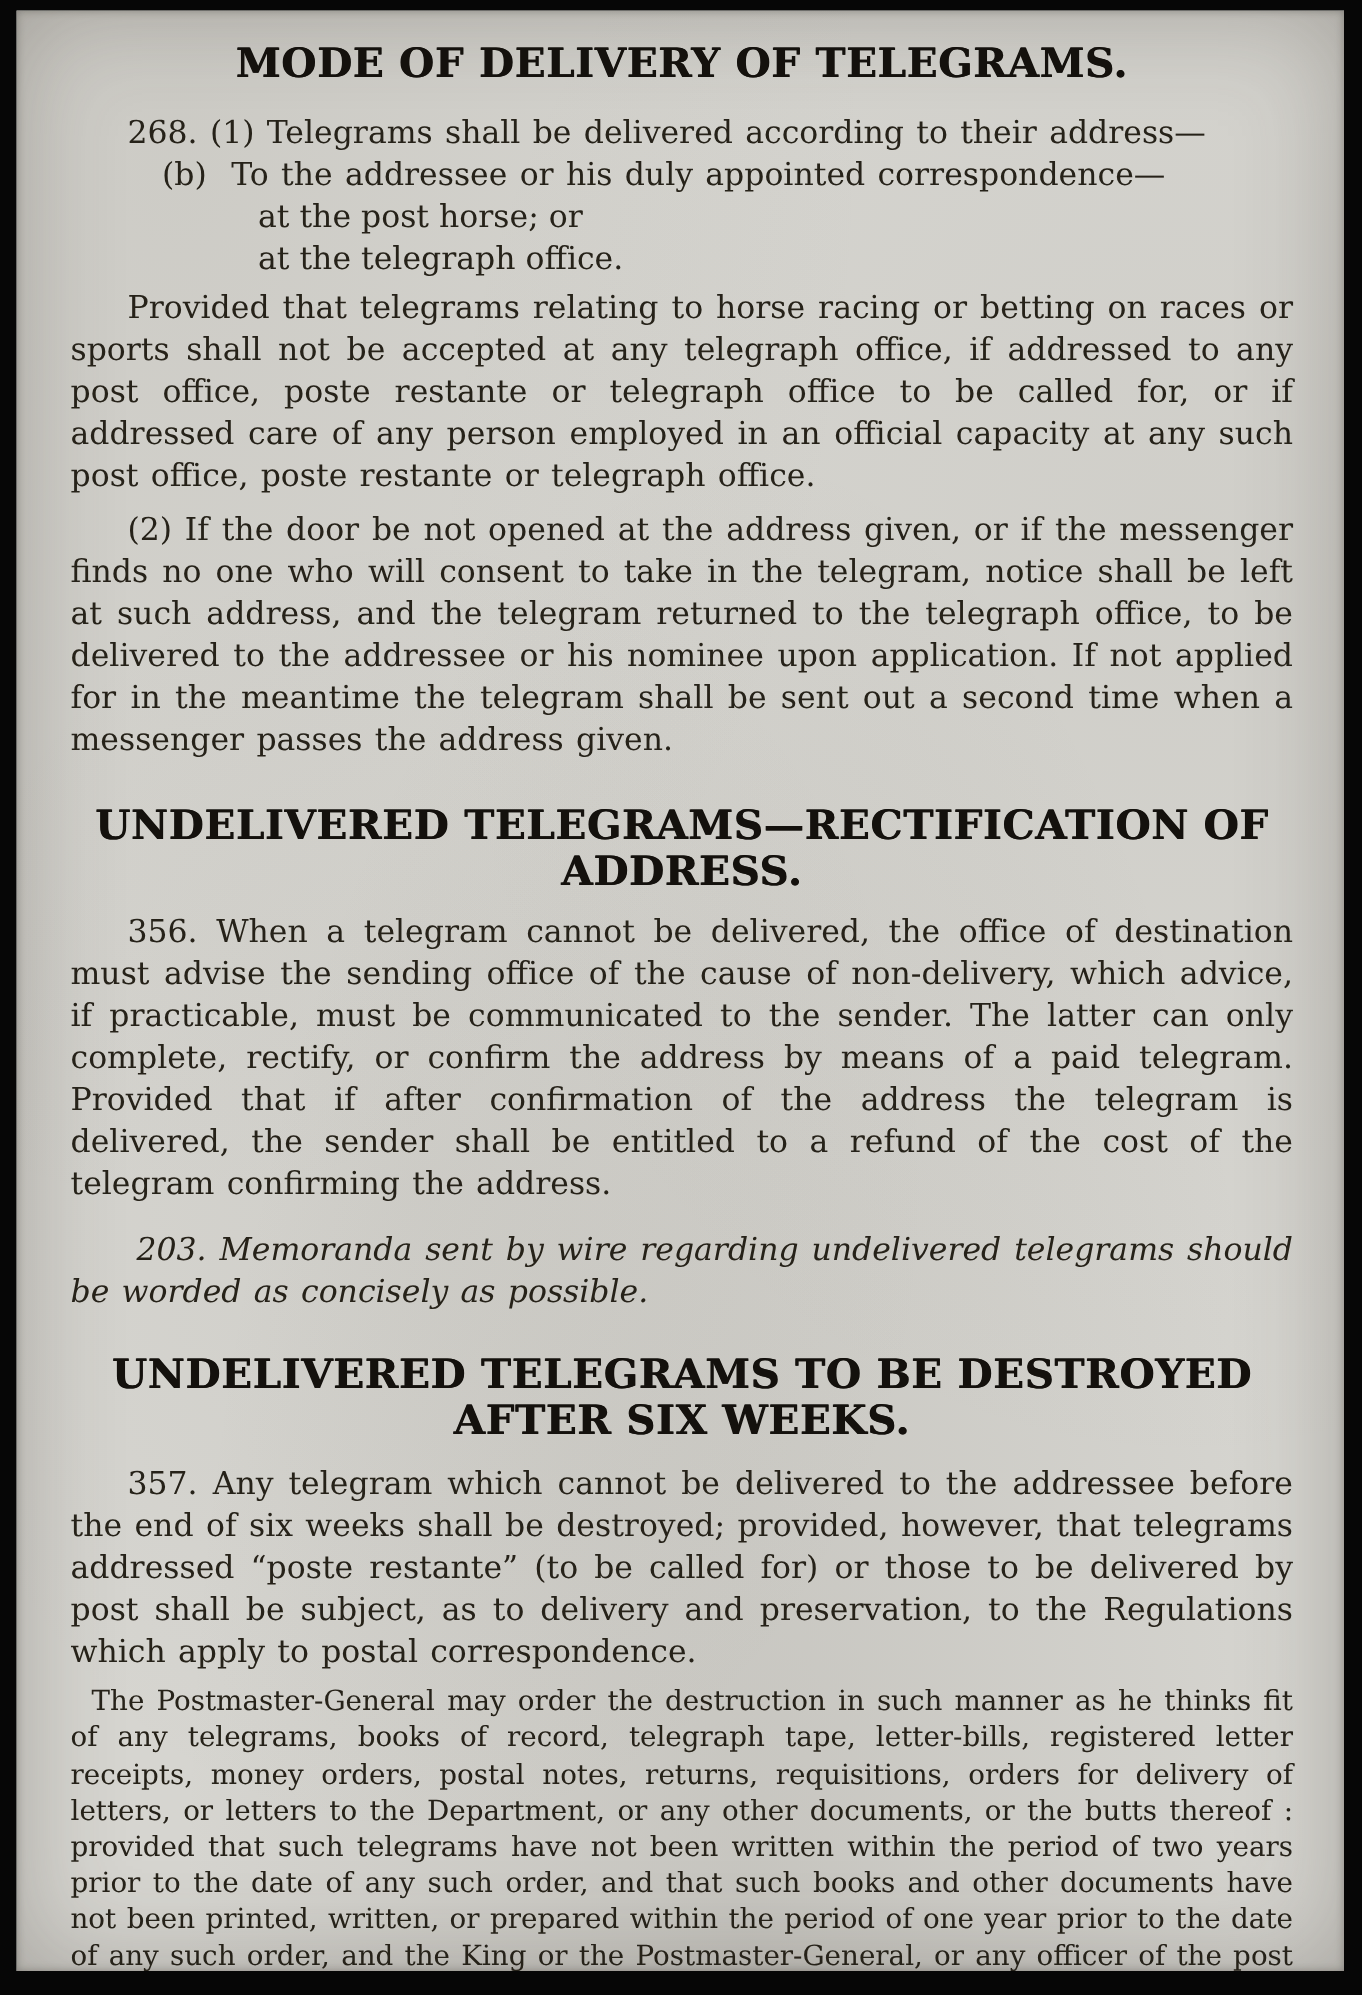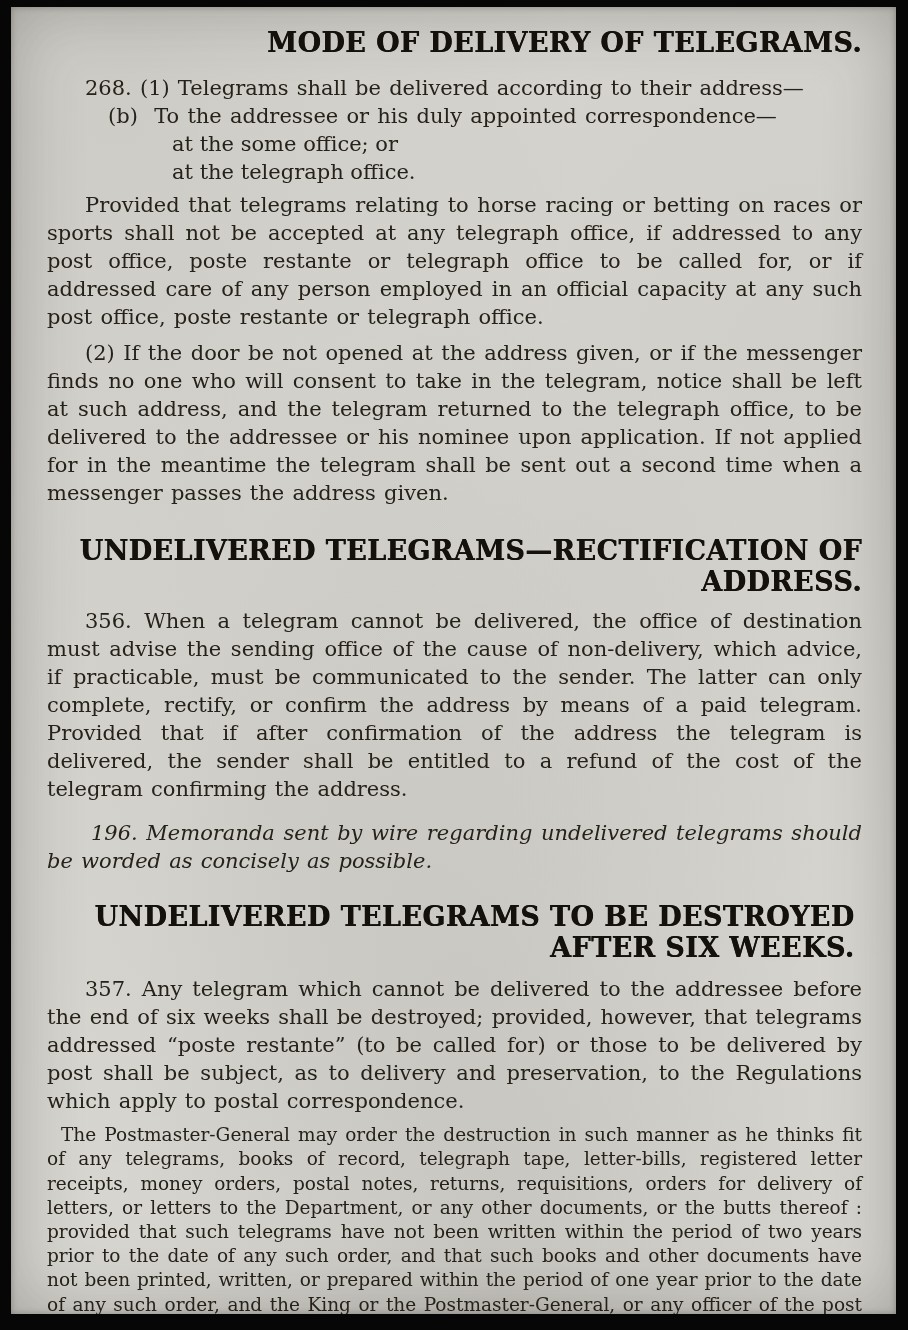--- a/index.html
+++ b/index.html
@@ -26,21 +26,21 @@
       radial-gradient(ellipse at 88% 28%, rgba(125,120,108,0.07), transparent 46%),
       radial-gradient(ellipse at 30% 60%, rgba(110,105,95,0.06), transparent 40%),
       radial-gradient(ellipse at 55% 98%, rgba(95,90,80,0.13), transparent 55%);
     box-shadow: inset 0 0 70px rgba(55,50,42,0.30), inset 0 0 6px rgba(40,36,30,0.35);
     padding: 10px 34px 0 36px;
     font-family: "DejaVu Serif", "Liberation Serif", serif;
     color: #262219;
     overflow: hidden;
   }
   .doc-heading {
-    text-align: right;
+    text-align: center;
     font-size: 27px;
     font-weight: bold;
     letter-spacing: 0.4px;
     color: #14110d;
     margin: 0;
     text-shadow: 0.4px 0 0 #14110d;
   }
   .h-top    { margin: 10px 0 16px 0; }
   .h-mid    { margin: 28px 0 10px 0; }
   .h-bottom { margin: 26px auto 12px auto; max-width: 800px; line-height: 1.15; }
@@ -93,33 +93,33 @@
 <div class="scan-frame">
   <div class="paper">
 
     <h1 class="doc-heading h-top">MODE OF DELIVERY OF TELEGRAMS.</h1>
 
     <p class="body-para">268. (1) Telegrams shall be delivered according to their address—</p>
 
 
     <p class="hang-item"><span>(b)</span>&nbsp;&nbsp;<span>To the addressee or his duly appointed correspondence—</span></p>
 
-    <p class="sub-line">at the some office; or</p>
+    <p class="sub-line">at the post horse; or</p>
 
     <p class="sub-line">at the telegraph office.</p>
 
     <p class="body-para mt-sm">Provided that telegrams relating to horse racing or betting on races or sports shall not be accepted at any telegraph office, if addressed to any post office, poste restante or telegraph office to be called for, or if addressed care of any person employed in an official capacity at any such post office, poste restante or telegraph office.</p>
 
     <p class="body-para mt-md">(2) If the door be not opened at the address given, or if the messenger finds no one who will consent to take in the telegram, notice shall be left at such address, and the telegram returned to the telegraph office, to be delivered to the addressee or his nominee upon application. If not applied for in the meantime the telegram shall be sent out a second time when a messenger passes the address given.</p>
 
     <h2 class="doc-heading h-mid">UNDELIVERED TELEGRAMS—RECTIFICATION OF ADDRESS.</h2>
 
     <p class="body-para">356. When a telegram cannot be delivered, the office of destination must advise the sending office of the cause of non-delivery, which advice, if practicable, must be communicated to the sender.  The latter can only complete, rectify, or confirm the address by means of a paid telegram.  Provided that if after confirmation of the address the telegram is delivered, the sender shall be entitled to a refund of the cost of the telegram confirming the address.</p>
 
-    <p class="italic-para">196. Memoranda sent by wire regarding undelivered telegrams should be worded as concisely as possible.</p>
+    <p class="italic-para">203. Memoranda sent by wire regarding undelivered telegrams should be worded as concisely as possible.</p>
 
     <h2 class="doc-heading h-bottom">UNDELIVERED TELEGRAMS TO BE DESTROYED AFTER SIX WEEKS.</h2>
 
     <p class="body-para">357. Any telegram which cannot be delivered to the addressee before the end of six weeks shall be destroyed;  provided, however, that telegrams addressed “poste restante” (to be called for) or those to be delivered by post shall be subject, as to delivery and preservation, to the Regulations which apply to postal correspondence.</p>
 
     <p class="fine-print">The Postmaster-General may order the destruction in such manner as he thinks fit of any telegrams, books of record, telegraph tape, letter-bills, registered letter receipts, money orders, postal notes, returns, requisitions, orders for delivery of letters, or letters to the Department, or any other documents, or the butts thereof : provided that such telegrams have not been written within the period of two years prior to the date of any such order, and that such books and other documents have not been printed, written, or prepared within the period of one year prior to the date of any such order, and the King or the Postmaster-General, or any officer of the post office shall not be accountable in any manner to any person for any telegrams, books, or documents so destroyed, and no claim for damages shall arise to any person by reason of any such destruction.</p>
 
   </div>
 </div>
 

